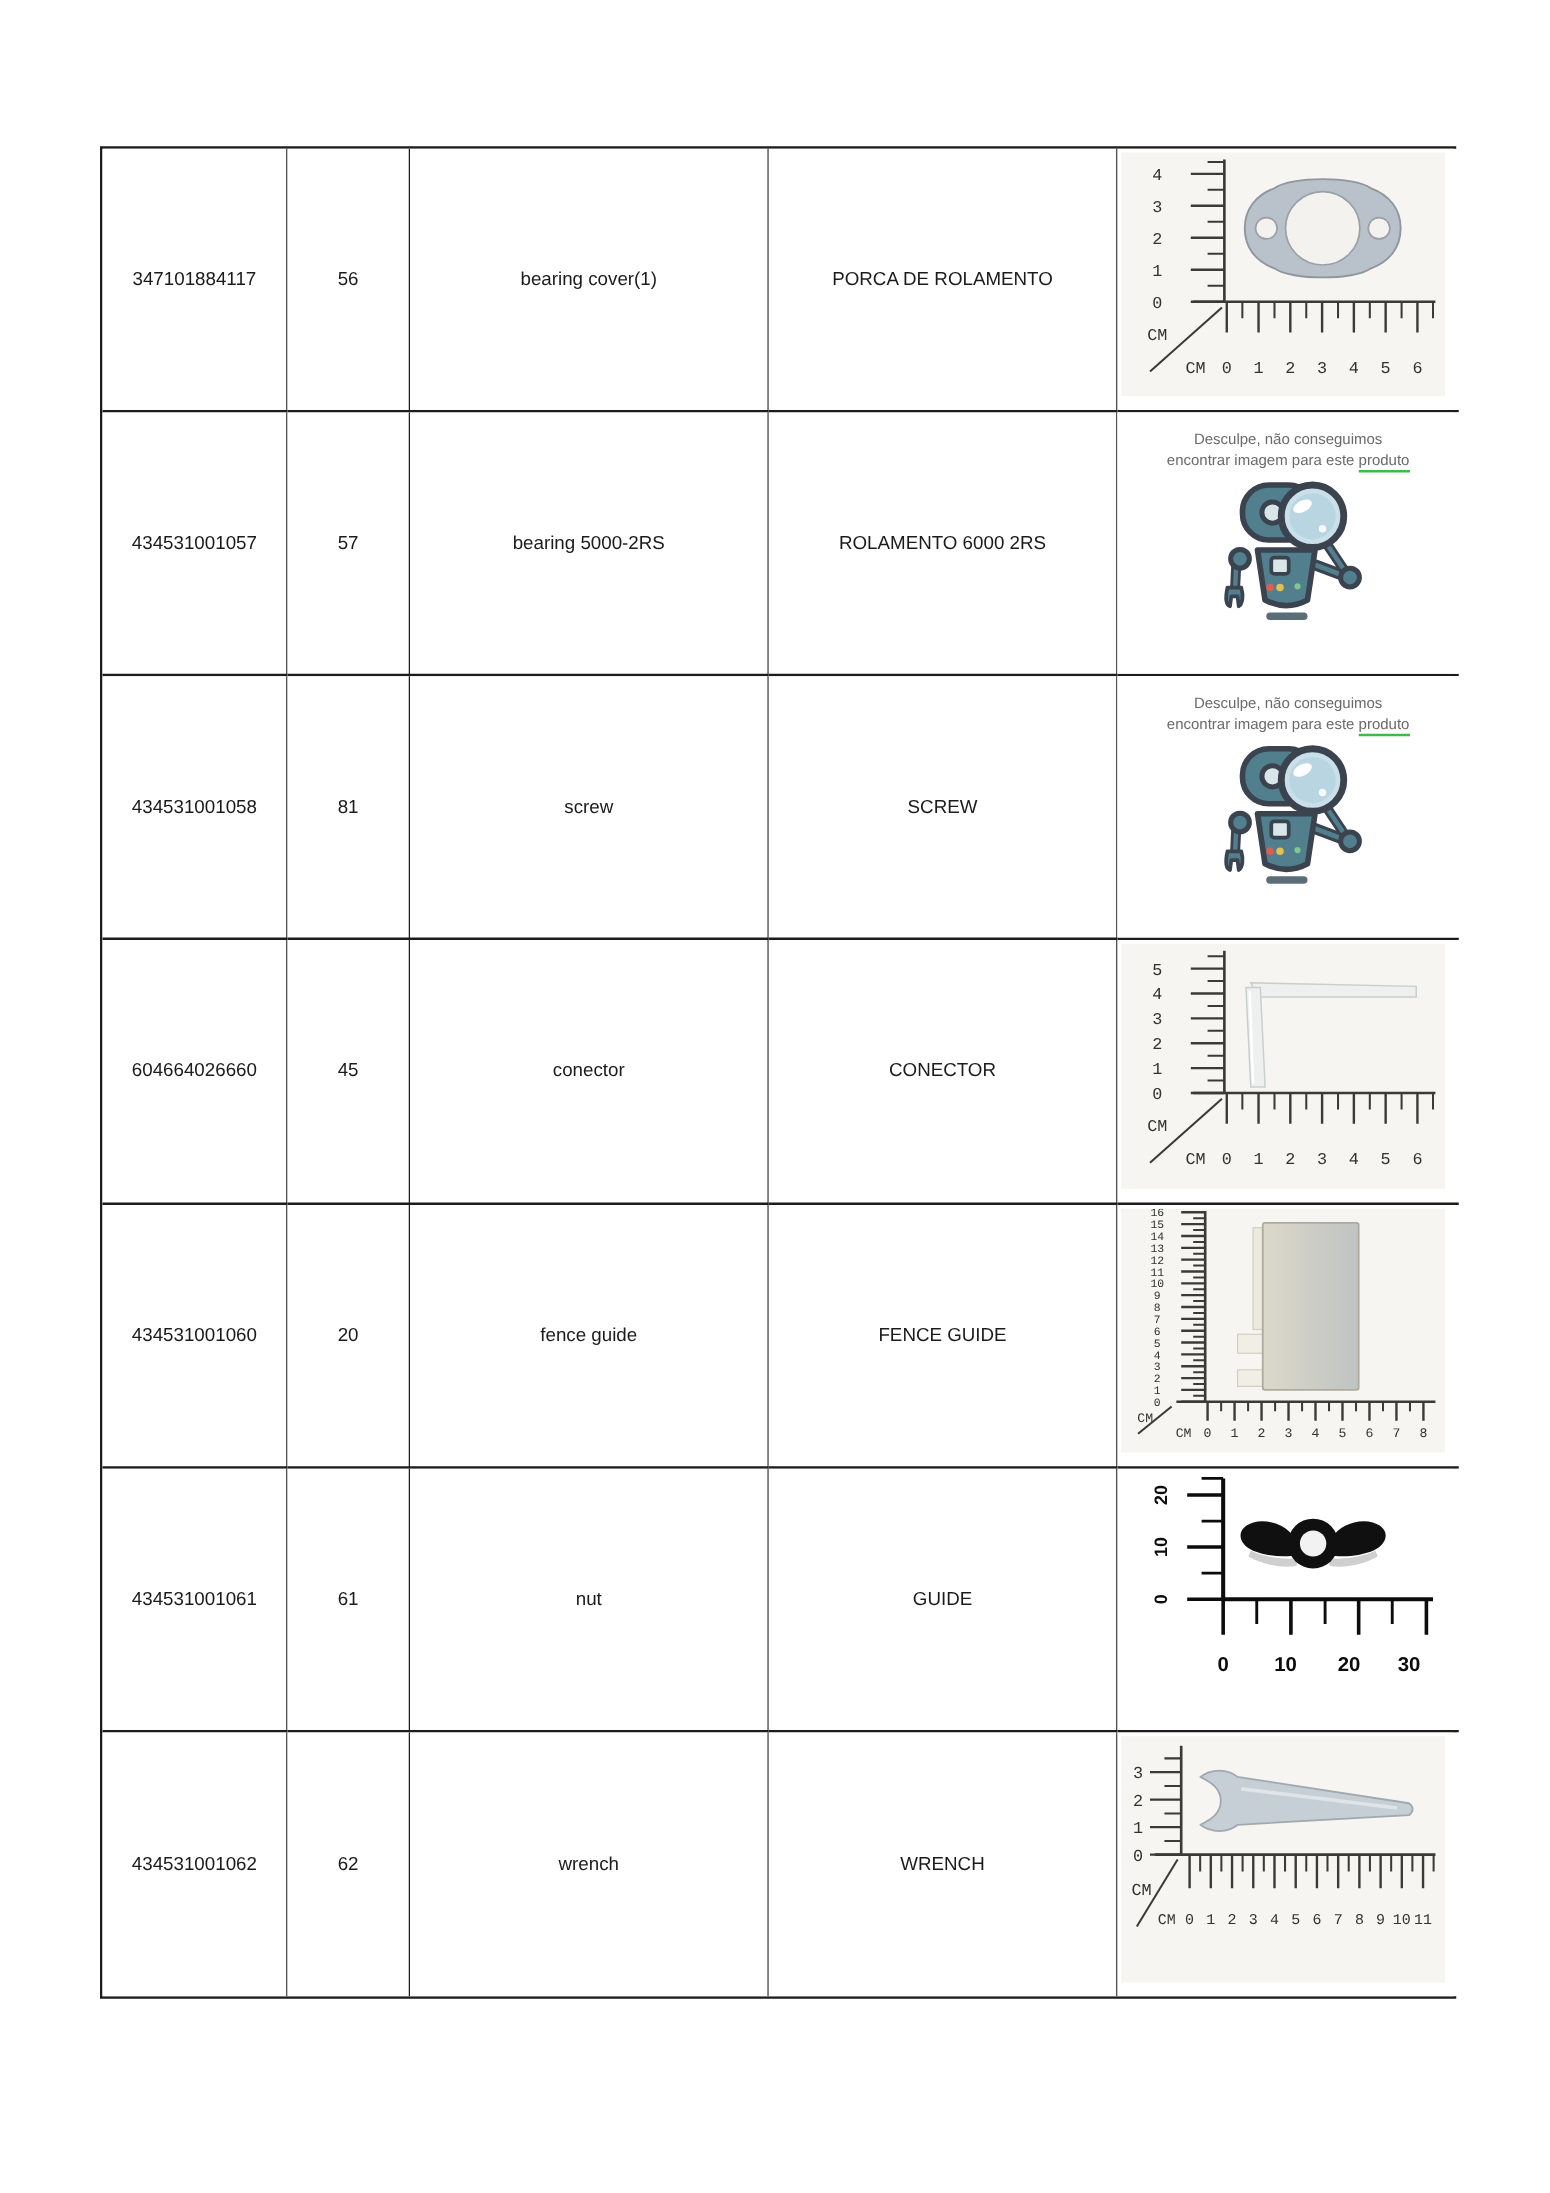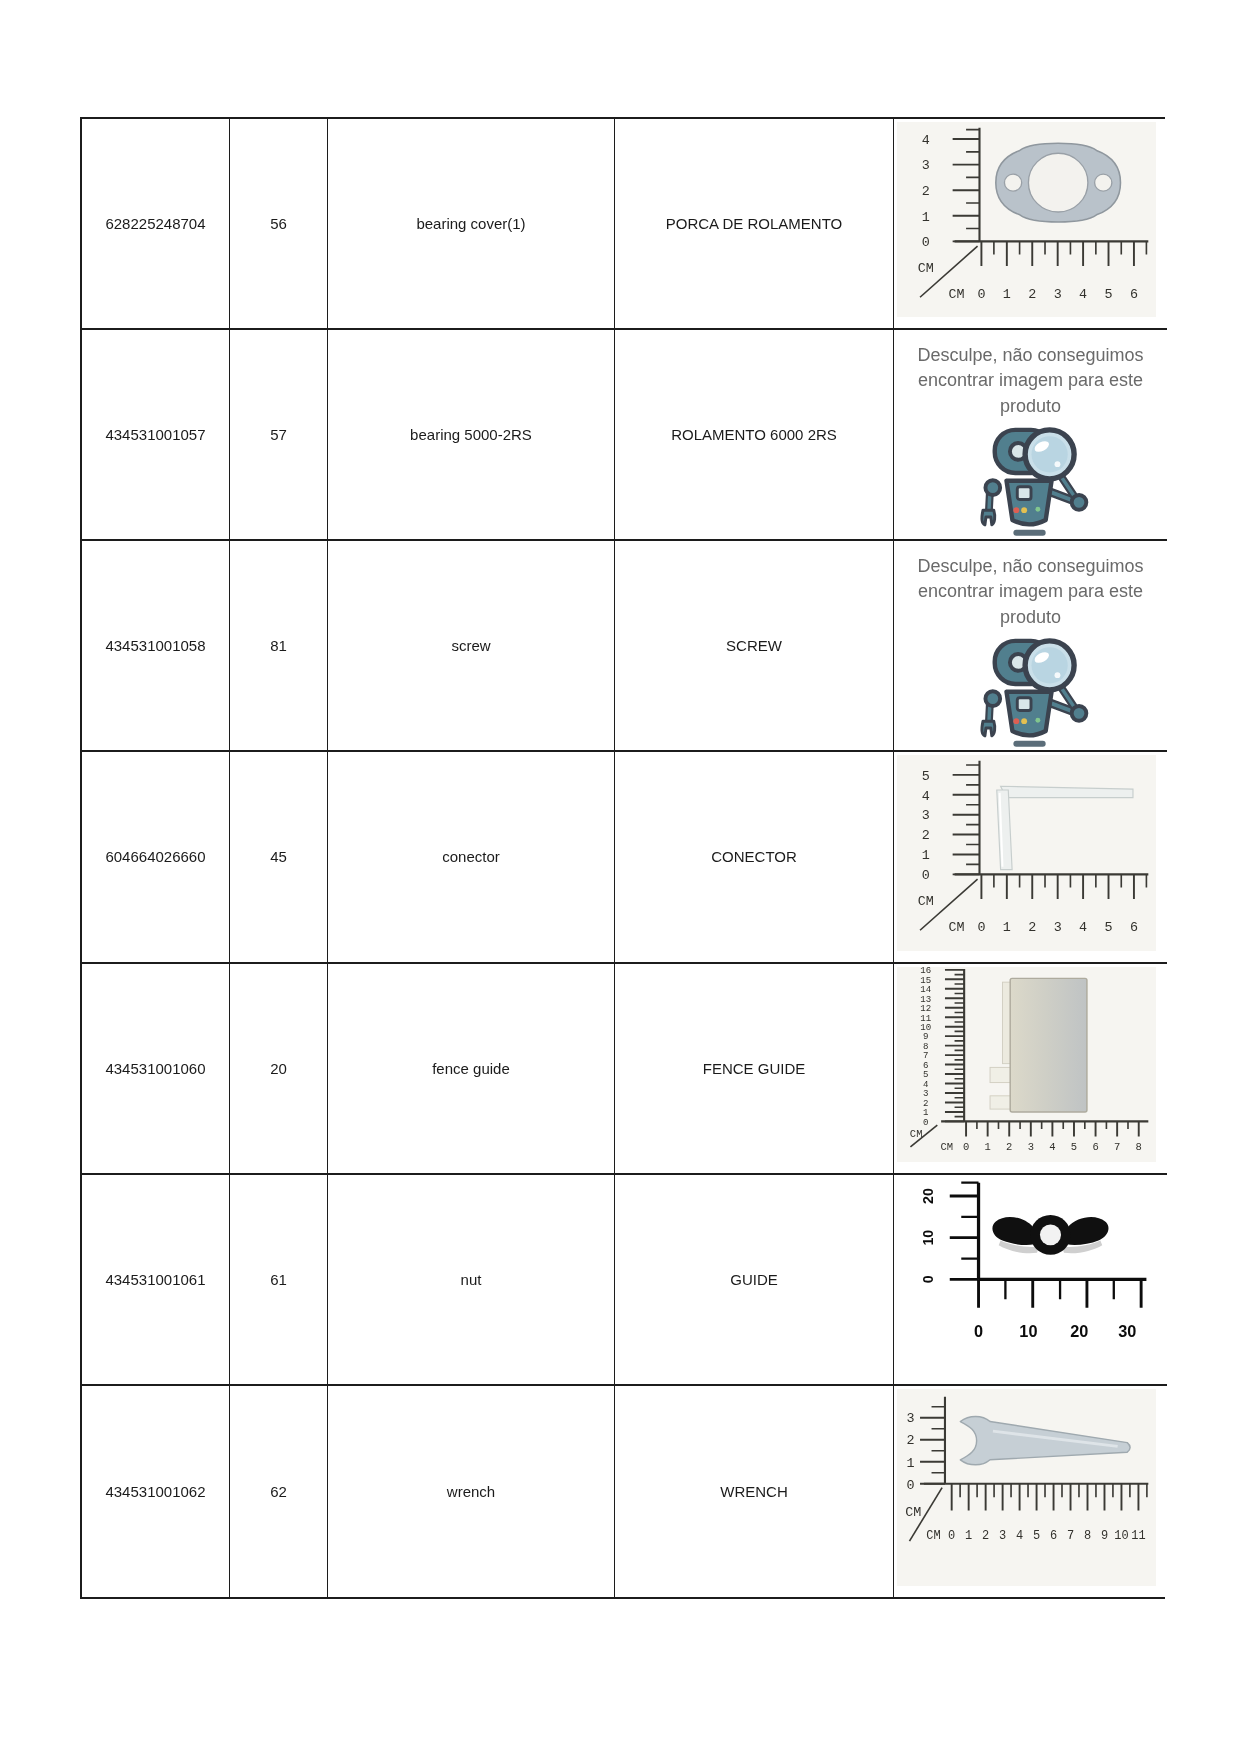--- a/index.html
+++ b/index.html
@@ -35,33 +35,33 @@
   .mmlblv{font:700 15px "Liberation Sans",sans-serif;fill:#0c0c0c;text-anchor:middle;}
   
   .metal{fill:#b9c2ca;stroke:#8f979e;stroke-width:1.6;}
   .hole{fill:#f3f2ee;stroke:#99a0a7;stroke-width:1.4;}
   .alu{fill:#edf0ef;stroke:#c7cecd;stroke-width:1.2;}
   .wrenchbody{fill:#c6cfd5;stroke:#9fa9af;stroke-width:1.5;stroke-linejoin:round;}
   .nutblack{fill:#101010;}
   .nutsheen{fill:#cfcfcf;}
   
   .noimg{position:absolute;inset:0;display:flex;flex-direction:column;align-items:center;background:#fff;}
-  .noimg-text{margin-top:13px;font-size:18px;line-height:1.4;color:#6a6a6a;text-align:center;}
-  .u-green{border-bottom:2px solid #3dbb4a;padding-bottom:19px;}
+  .noimg-text{margin-top:13px;font-size:12px;line-height:1.4;color:#6a6a6a;text-align:center;}
+  .u-green{border-bottom:2px solid #3dbb4a;padding-bottom:1px;}
   .robot{margin-top:3px;}
 </style>
 </head>
 <body>
 
 <div class="page">
 <div class="parts-table">
 
   <div class="t-row">
     <div class="cell">
-          <span>628225248704</span>
+          <span>347101884117</span>
         </div>
     <div class="cell">
           <span>56</span>
         </div>
     <div class="cell">
           <span>bearing cover(1)</span>
         </div>
     <div class="cell">
           <span>PORCA DE ROLAMENTO</span>
         </div>

